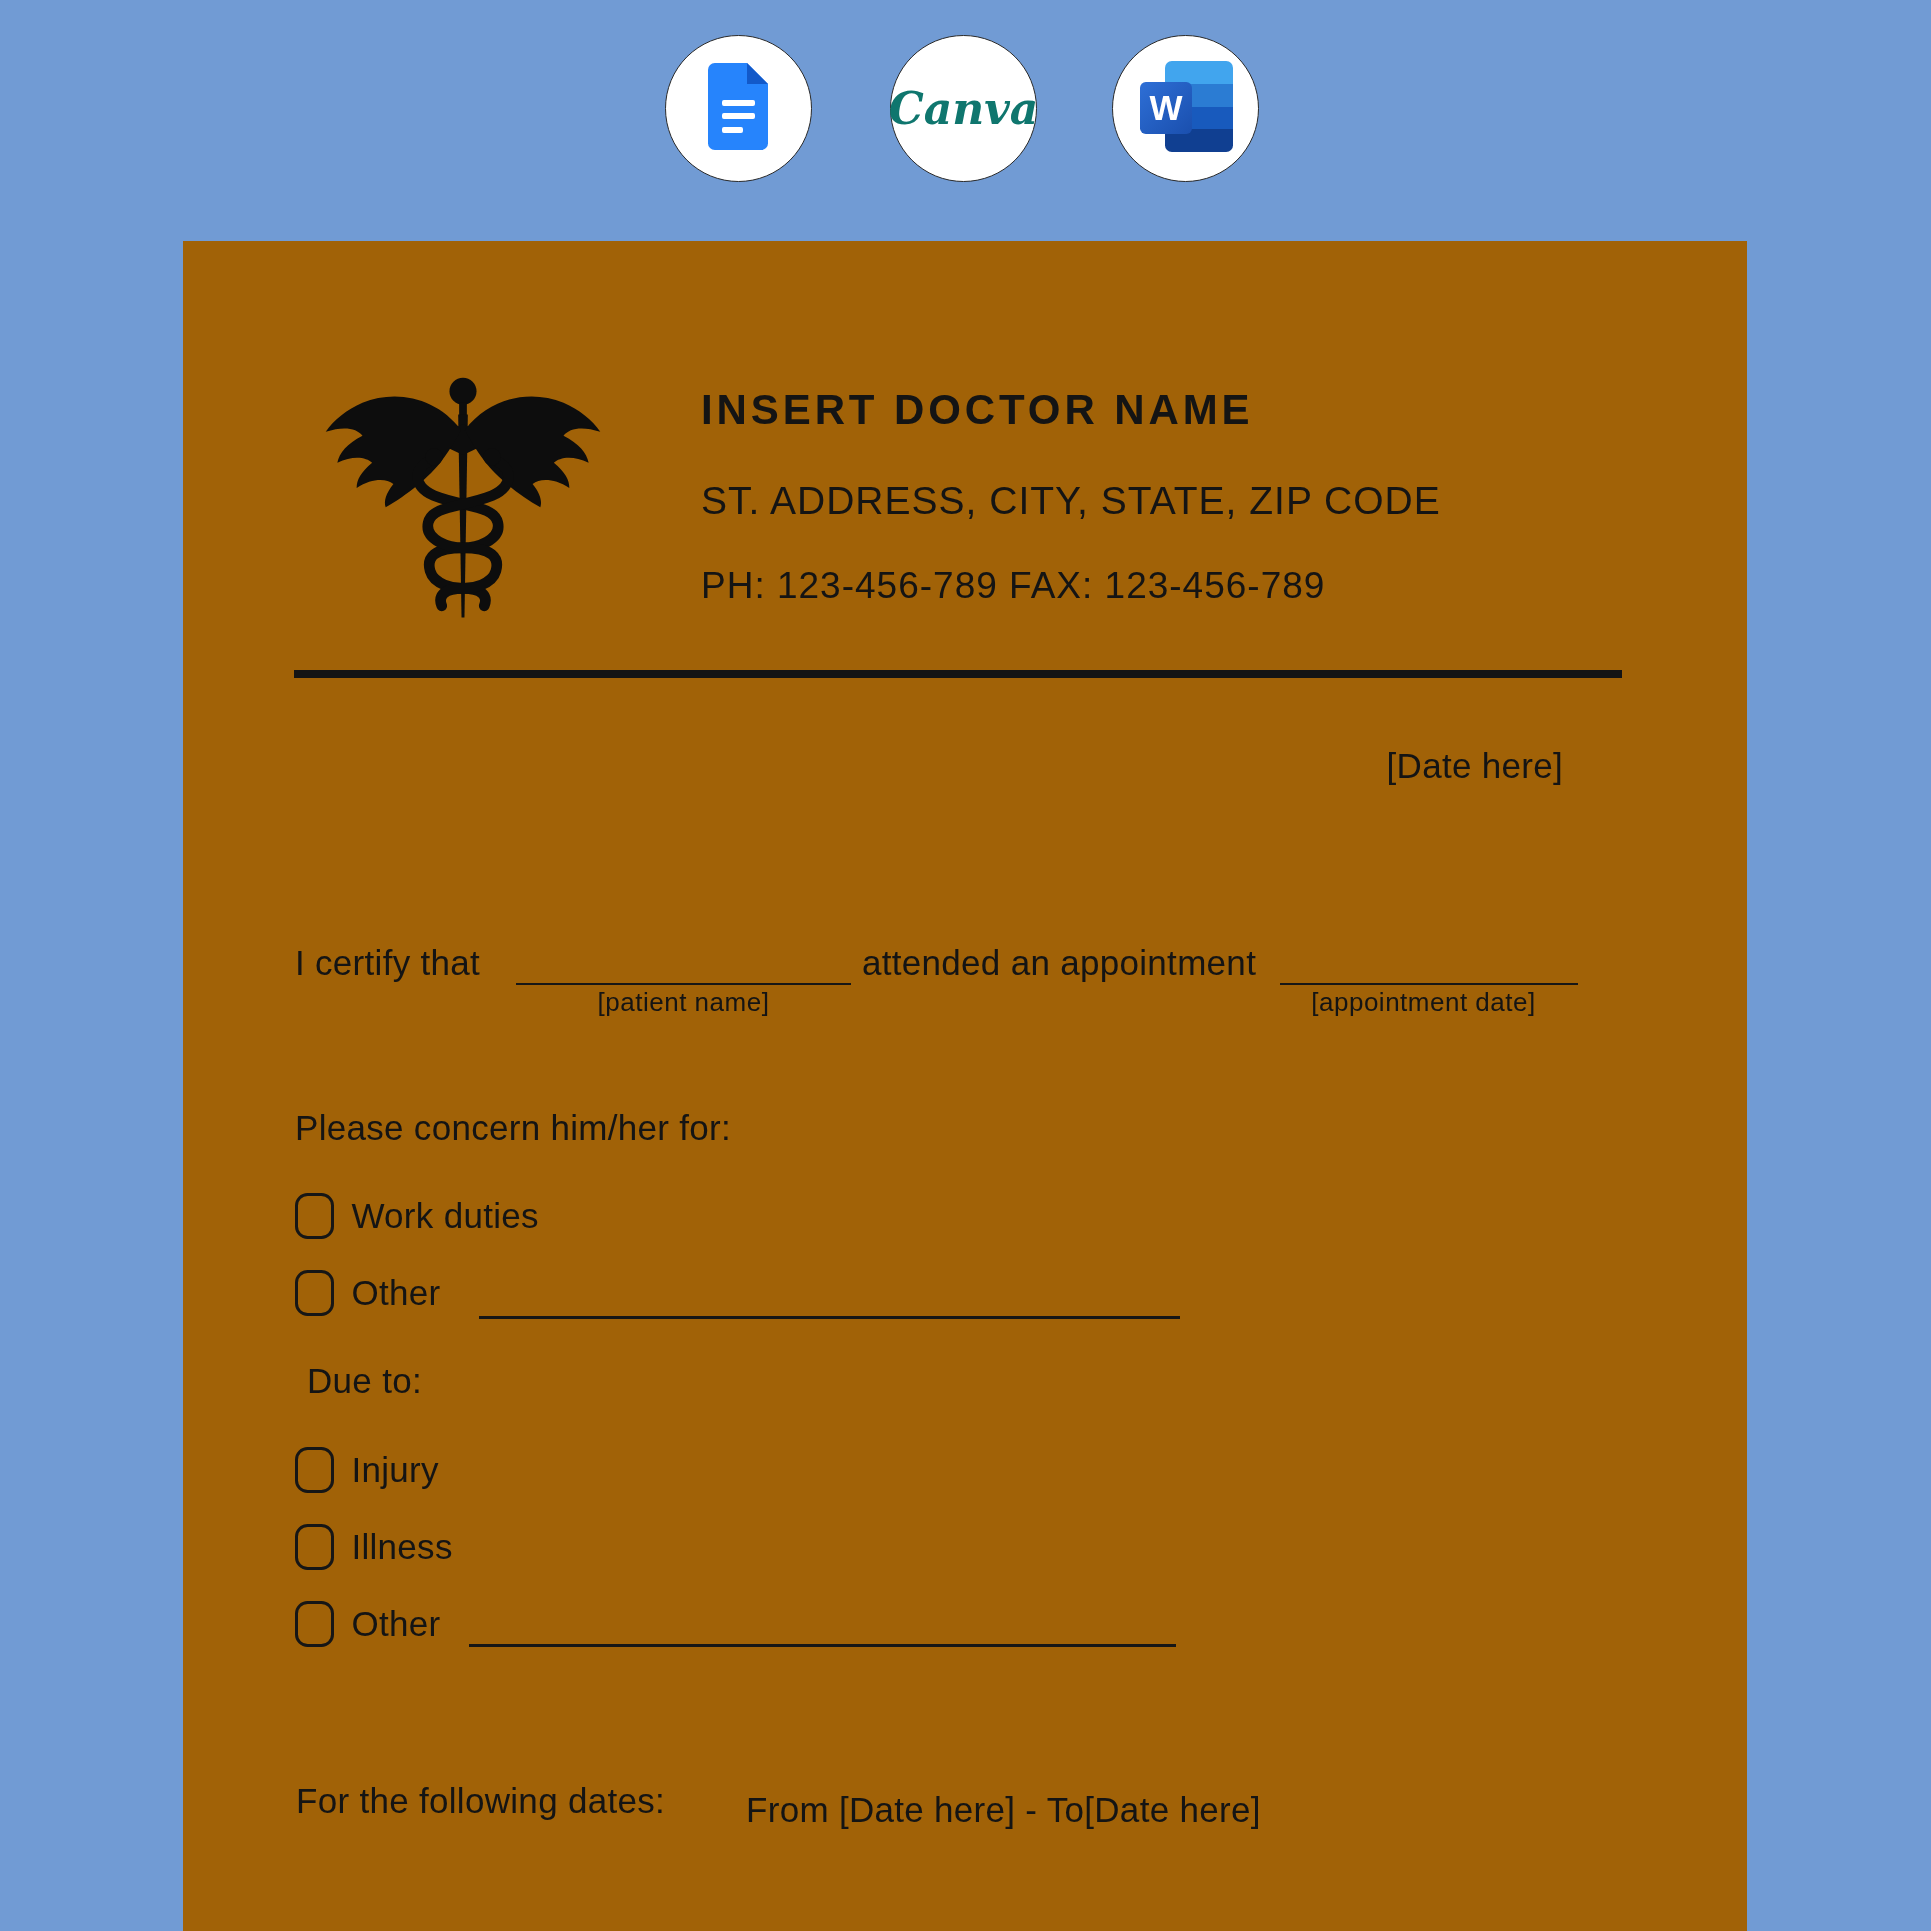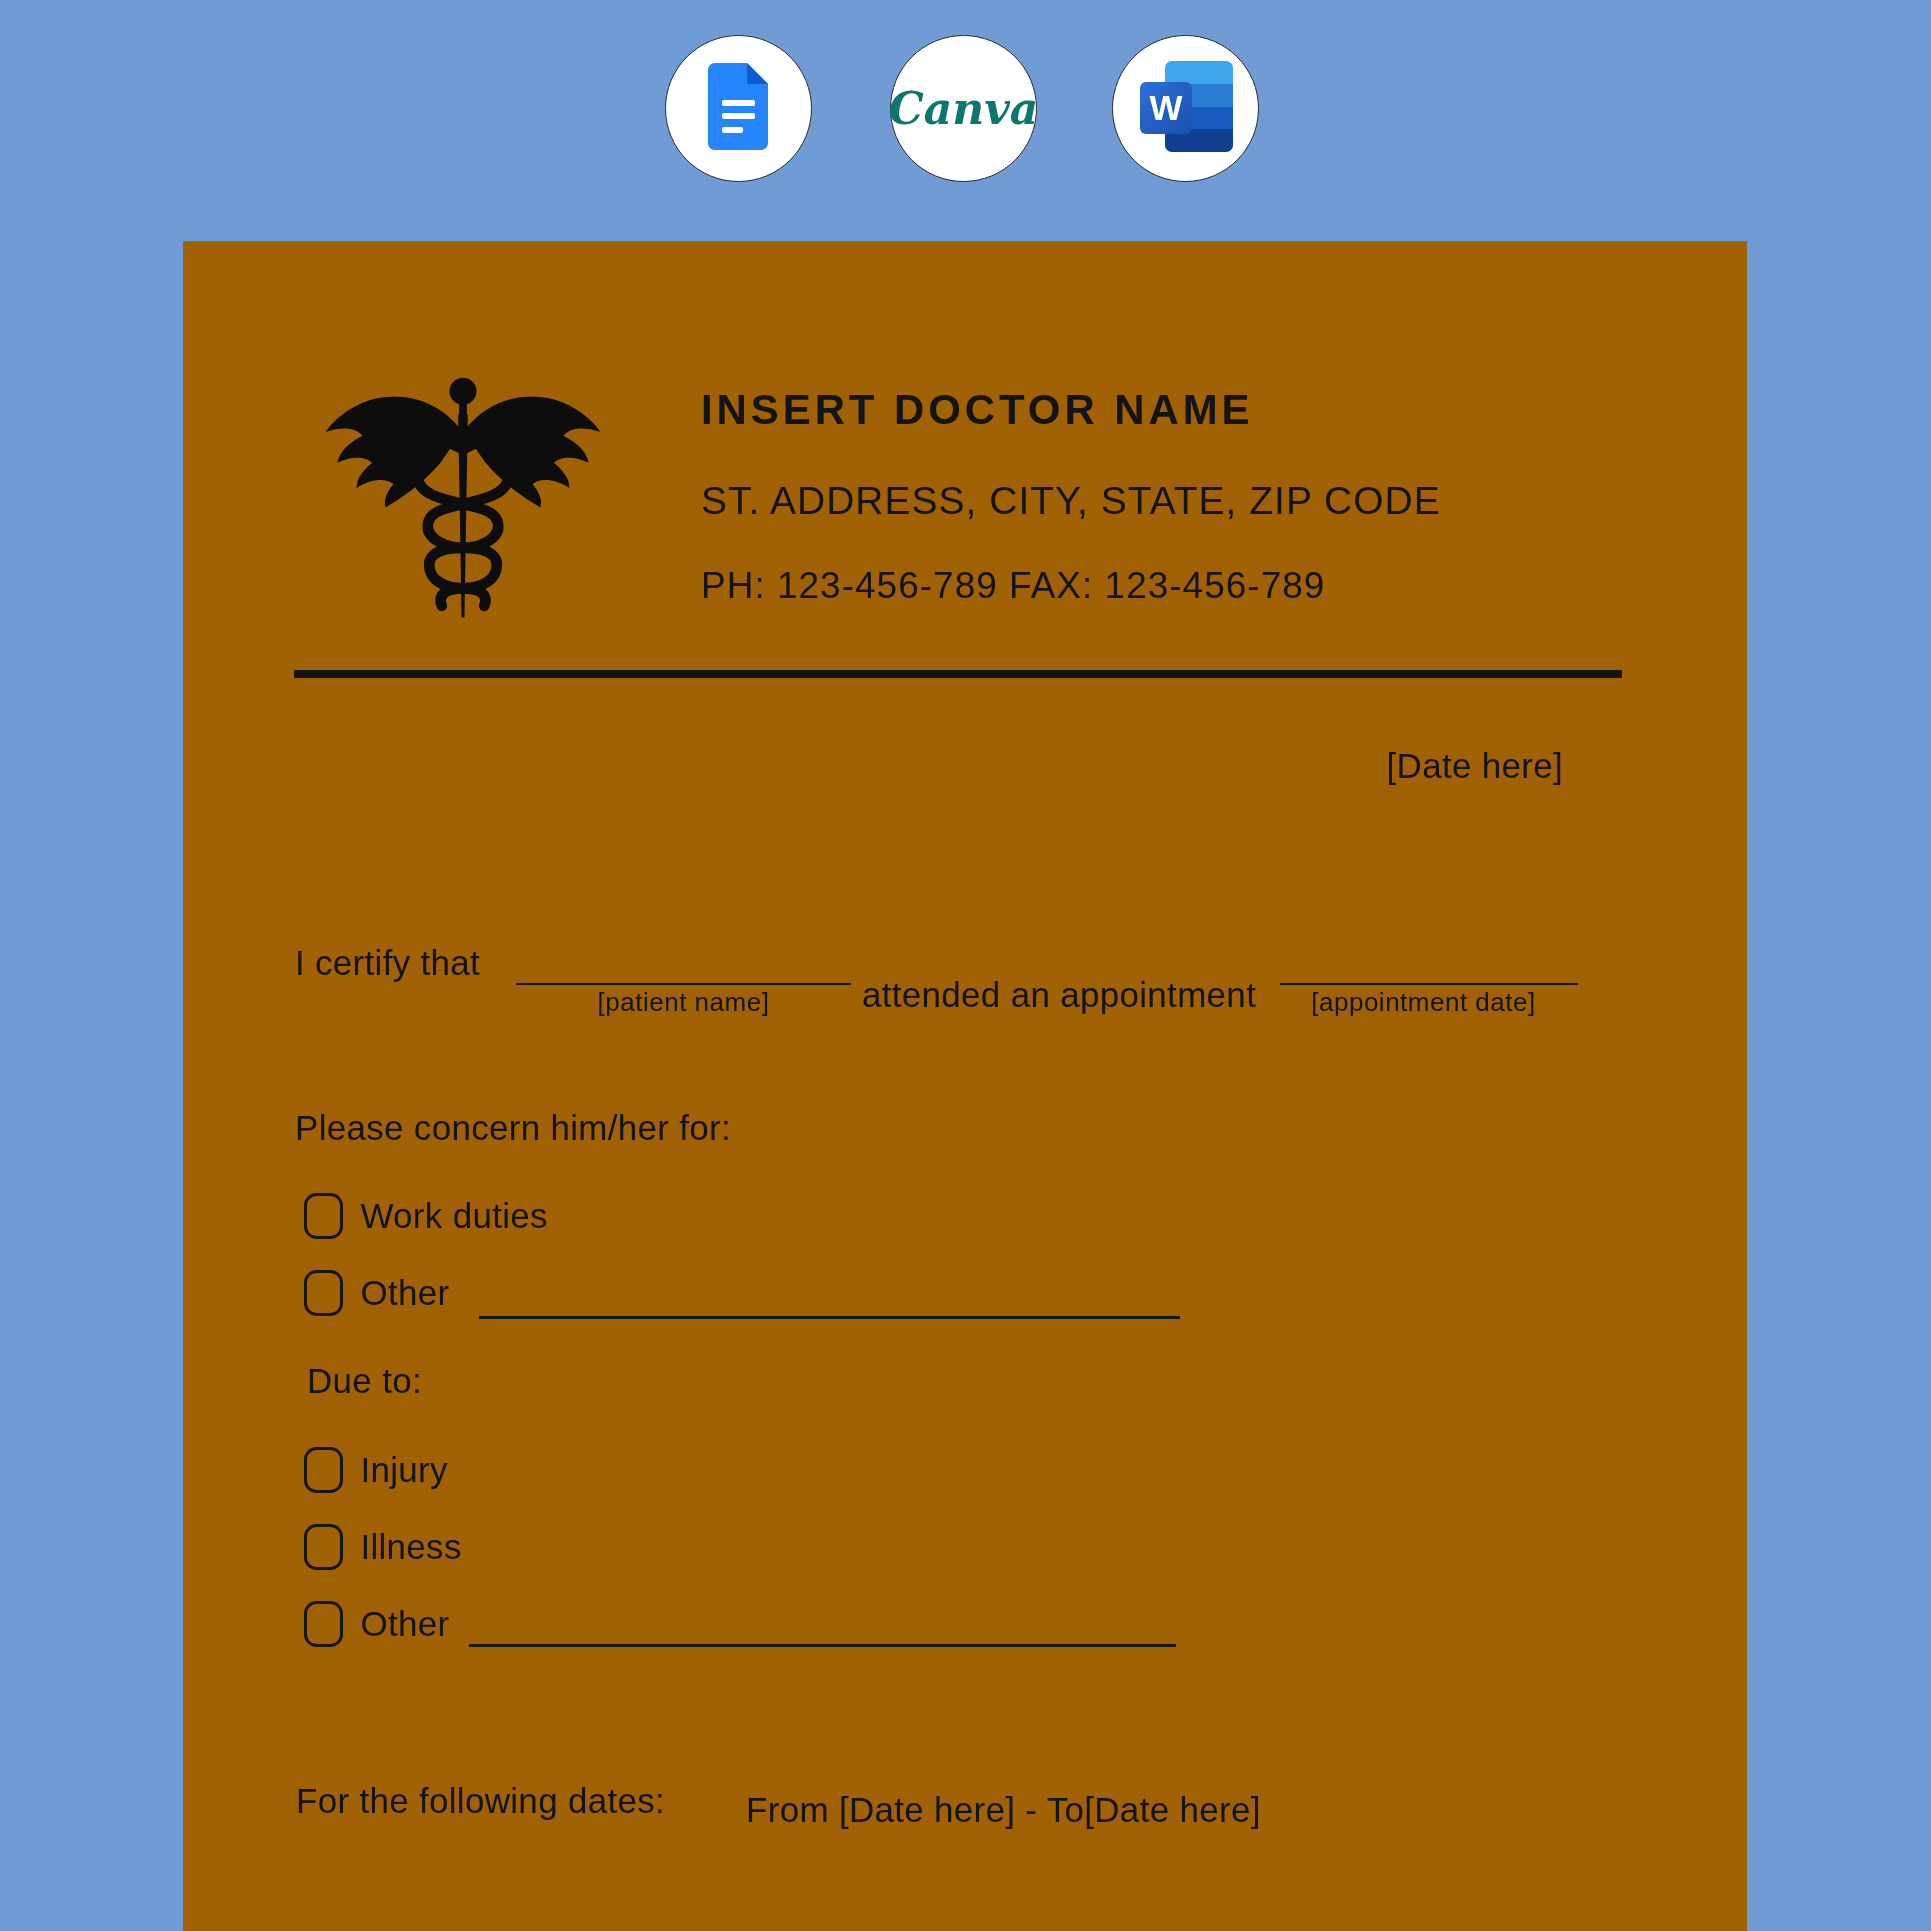--- a/index.html
+++ b/index.html
@@ -71,33 +71,33 @@
   }
   .address-line { left:518px; top:238px; font-size:39px; letter-spacing:1px; }
   .phone-line   { left:518px; top:324px; font-size:37px; letter-spacing:1px; }
 
   .divider { left:111px; top:429px; width:1328px; height:7.7px; background:#141414; }
 
   .body-text { font-size:35px; letter-spacing:0.3px; }
   .date-placeholder { right:184px; top:505px; }
   .salutation   { left:112px; top:608px; }
   .certify-prefix { left:112px; top:702px; }
-  .certify-middle { left:679px; top:702px;margin-top:32px; }
+  .certify-middle { left:679px; top:702px; }
   .blank { height:0; border-top:2.9px solid #161616; }
   .blank-patient     { left:333px;  top:742px; width:335px; }
   .blank-appointment { left:1097px; top:742px; width:298px; }
   .under-label { font-size:26px; width:251px; text-align:center; letter-spacing:0.5px; }
   .patient-label     { left:375px;  top:746px; }
   .appointment-label { left:1115px; top:746px; }
 
   .excuse-heading { left:112px; top:867px; }
   .due-heading    { left:124px; top:1120px; }
 
   .check-row {
-    position:absolute; left:121px; display:flex; align-items:center; gap:17.4px; height:54px;
+    position:absolute; left:112px; display:flex; align-items:center; gap:17.4px; height:54px;
   }
   .row-work    { top:948px; }
   .row-other1  { top:1025px; }
   .row-injury  { top:1202px; }
   .row-illness { top:1279px; }
   .row-other2  { top:1356px; }
   .checkbox {
     width:39px; height:46px; box-sizing:border-box;
     border:3.9px solid #161616; border-radius:12.6px; background:transparent;
   }

